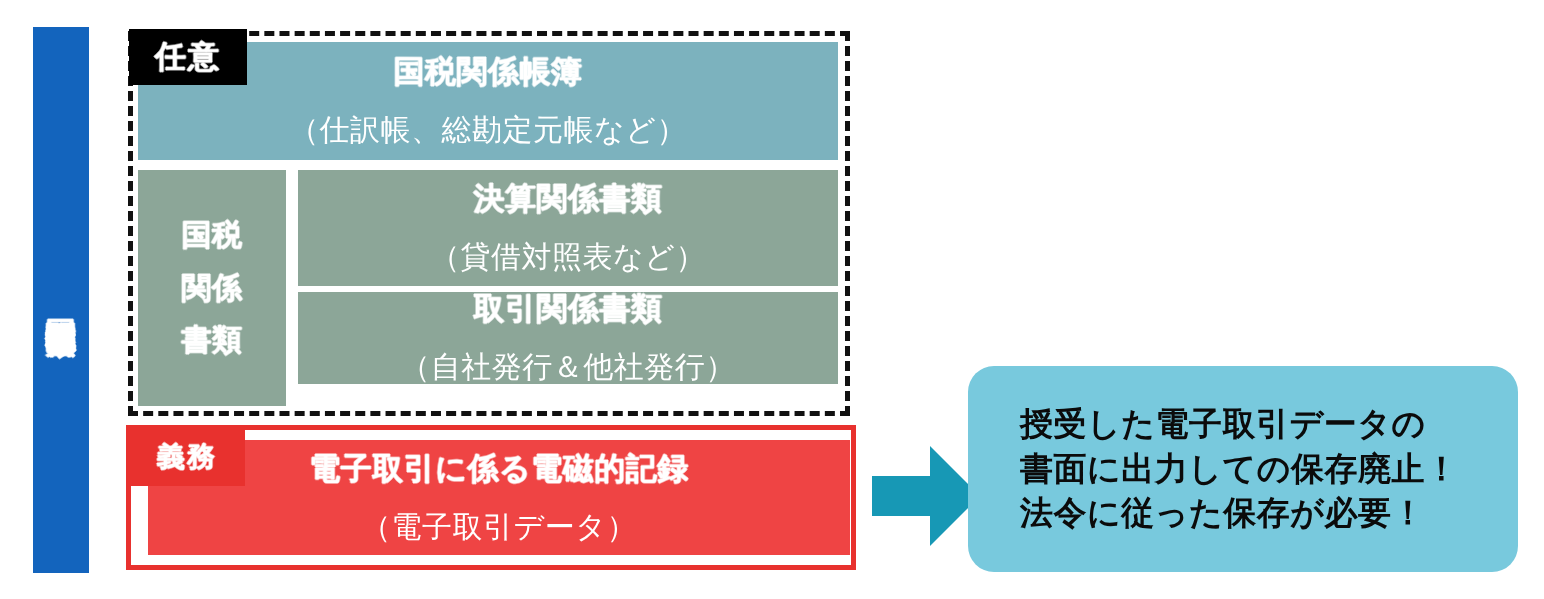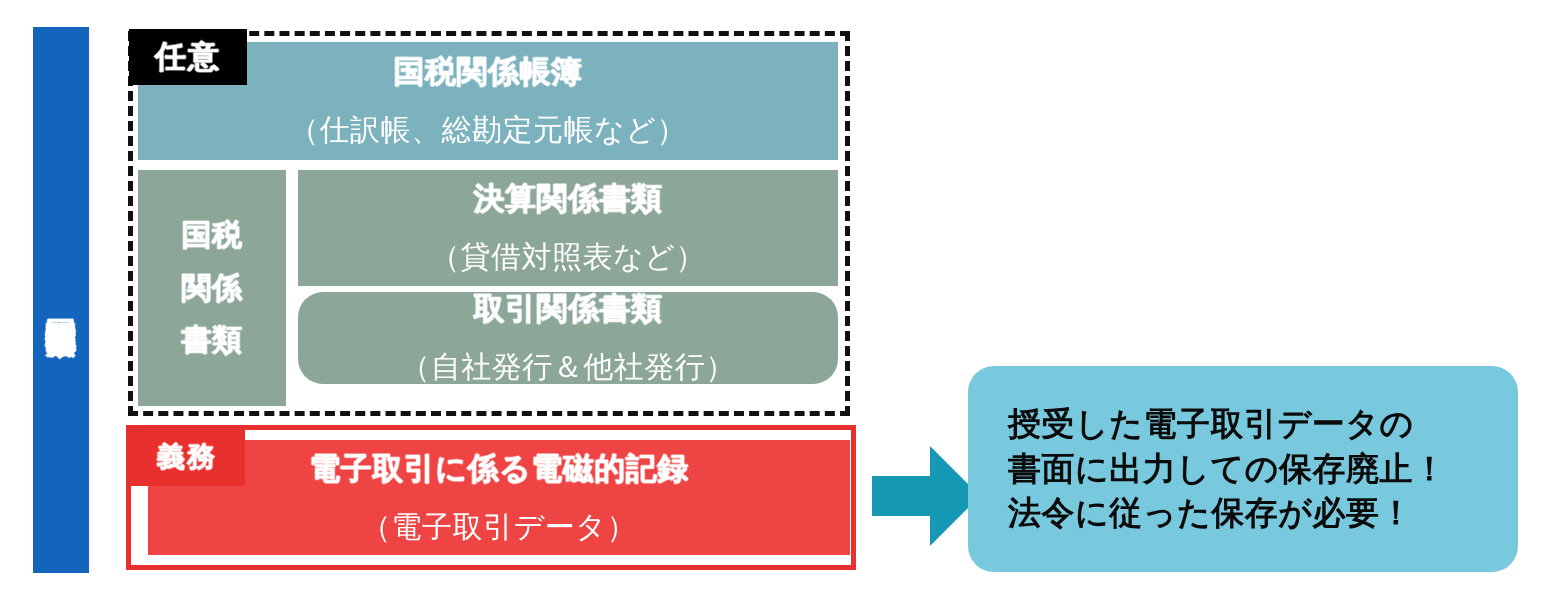--- a/index.html
+++ b/index.html
@@ -122,21 +122,20 @@
     background: #8CA698;
   }
 
   
   .box-torihiki {
     left: 298px;
     top: 292px;
     width: 540px;
     height: 92px;
     background: #8CA698;
-    border-radius: 25px;
   }
 
   
   .mandatory-outline {
     position: absolute;
     left: 126px;
     top: 425px;
     width: 730px;
     height: 145px;
     box-sizing: border-box;
@@ -199,21 +198,21 @@
     left: 968px;
     top: 366px;
     width: 550px;
     height: 206px;
     background: #78C9DD;
     border-radius: 26px;
     box-sizing: border-box;
     display: flex;
     flex-direction: column;
     justify-content: center;
-    padding-left: 40px;
+    padding-left: 52px;
   }
   .callout .line {
     color: #0b0b0b;
     font-weight: bold;
     font-size: 33px;
     line-height: 1.36;
     letter-spacing: .5px;
     white-space: nowrap;
   }
 </style>

